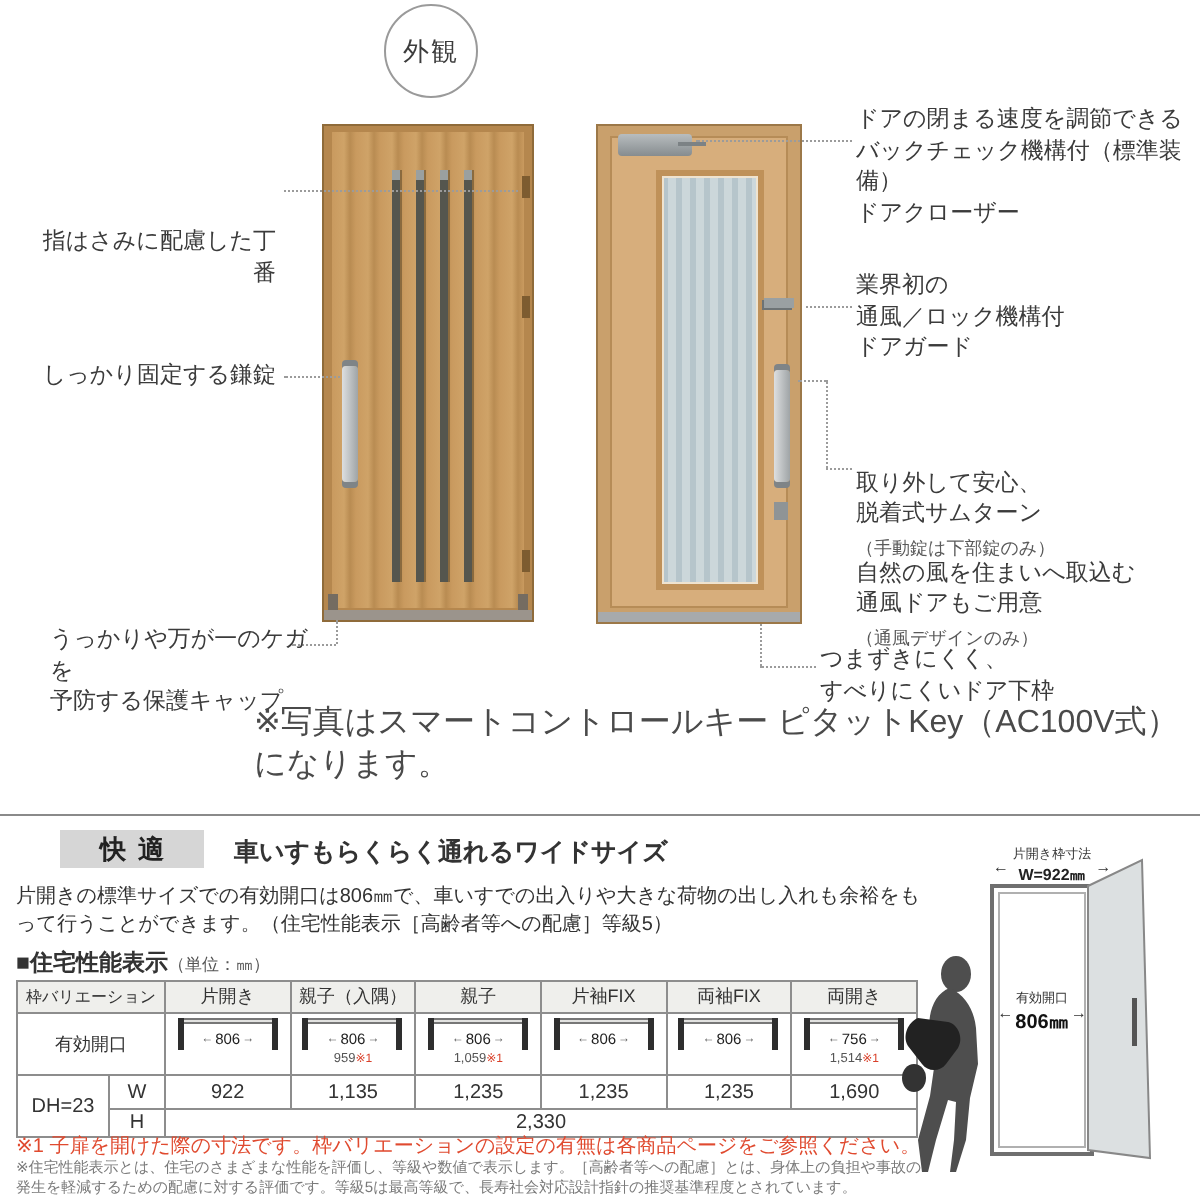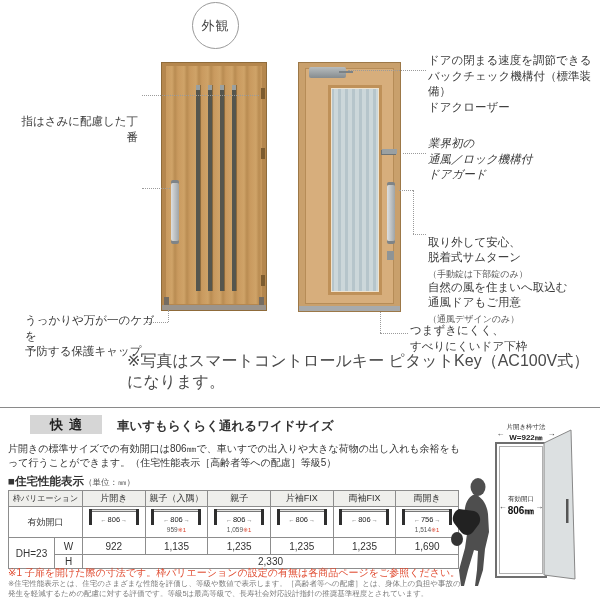--- a/index.html
+++ b/index.html
@@ -137,27 +137,28 @@
   <div class="dot-h" style="left:146px;top:322px;width:22px;"></div>
   <div class="dot-h" style="left:348px;top:70px;width:78px;"></div>
   <div class="dot-h" style="left:403px;top:153px;width:23px;"></div>
   <div class="dot-h" style="left:399px;top:190px;width:14px;"></div>
   <div class="dot-v" style="left:413px;top:190px;height:44px;"></div>
   <div class="dot-h" style="left:413px;top:234px;width:13px;"></div>
   <div class="dot-v" style="left:380px;top:312px;height:21px;"></div>
   <div class="dot-h" style="left:380px;top:333px;width:28px;"></div>
 
   <div class="ann ann-r" style="left:10px;top:89px;width:128px;margin-top:25px;">指はさみに配慮した丁番</div>
+  <div class="ann ann-r" style="left:10px;top:181px;width:128px;">しっかり固定する鎌錠</div>
   <div class="ann" style="left:25px;top:313px;width:140px;">うっかりや万が一のケガを
 予防する保護キャップ</div>
 
   <div class="ann" style="left:428px;top:53px;width:172px;">ドアの閉まる速度を調節できる
 バックチェック機構付（標準装備）
 ドアクローザー</div>
-  <div class="ann" style="left:428px;top:136px;width:160px;font-style:italic;">業界初の
+  <div class="ann" style="left:428px;top:136px;width:160px;">業界初の
 通風／ロック機構付
 ドアガード</div>
   <div class="ann" style="left:428px;top:264px;width:166px;">
     <span>自然の風を住まいへ取込む
 通風ドアもご用意</span>
     <div class="subnote">（通風デザインのみ）</div>
   </div>
   <div class="ann" style="left:428px;top:219px;width:160px;">
     <span>取り外して安心、
 脱着式サムターン</span>

